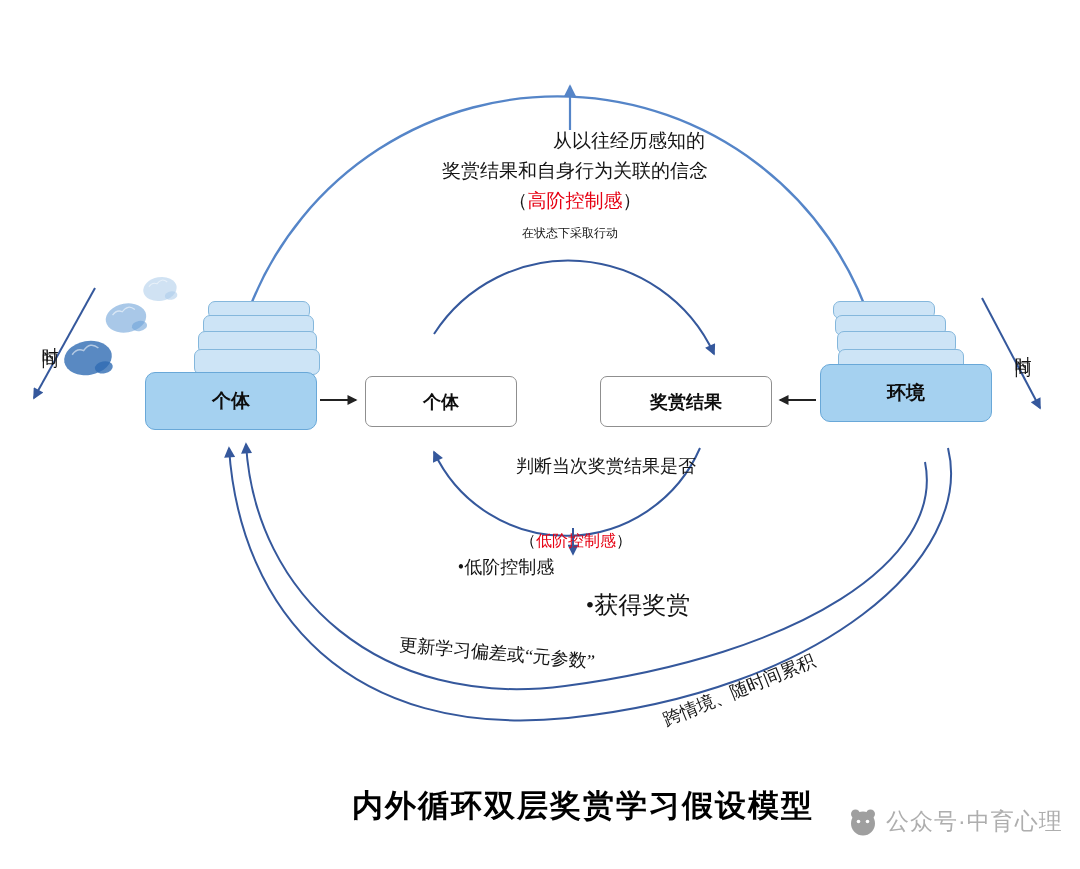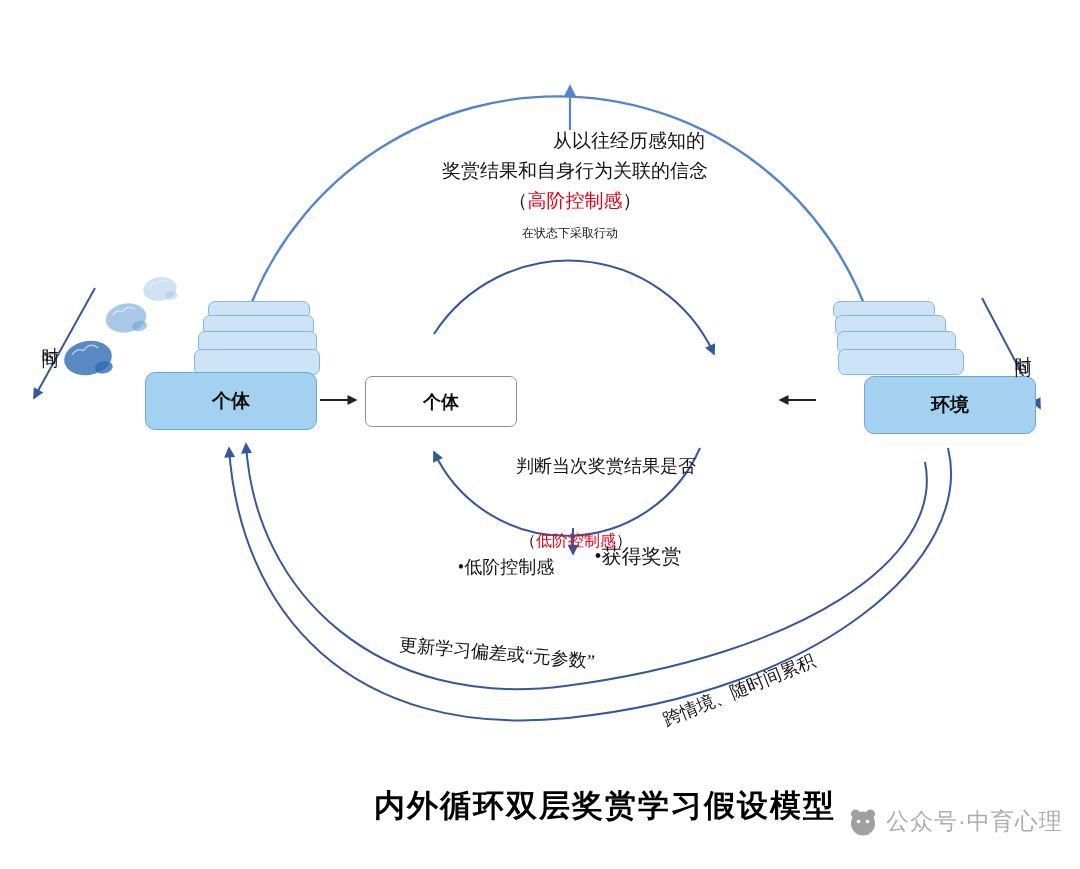--- a/index.html
+++ b/index.html
@@ -13,21 +13,21 @@
   .rotm22{transform:translate(-50%,-50%) rotate(-22deg);}
   .vert{writing-mode:vertical-rl;letter-spacing:4px;}
   .bluebox{position:absolute;background:#a5d1f0;border:1.6px solid #69a8d8;border-radius:10px;
        display:flex;align-items:center;justify-content:center;font-weight:bold;font-size:19px;
        font-family:"Liberation Sans",sans-serif;z-index:2;color:#0d0d0d;}
   .bar{position:absolute;background:#cde4f6;border:1.4px solid #84b7dc;border-radius:7px;z-index:2;}
   .whitebox{position:absolute;background:#ffffff;border:1.5px solid #8f8f8f;border-radius:7px;
        display:flex;align-items:center;justify-content:center;font-weight:bold;font-size:18px;
        font-family:"Liberation Sans",sans-serif;z-index:2;color:#0d0d0d;}
   .title{position:absolute;transform:translate(-50%,-50%);white-space:nowrap;z-index:3;
-       font-family:"Liberation Sans",sans-serif;font-weight:bold;font-size:31px;letter-spacing:2px;color:#000;margin-left:22px;}
+       font-family:"Liberation Sans",sans-serif;font-weight:bold;font-size:31px;letter-spacing:2px;color:#000;}
   .watermark{position:absolute;display:flex;align-items:flex-end;gap:8px;z-index:3;opacity:.85;}
   .watermark .wtext{font-family:"Liberation Sans",sans-serif;font-size:23px;color:#a0a0a0;letter-spacing:1px;}
 </style>
 </head>
 <body>
 
 <div class="stage">
 
   <svg class="layer" width="1080" height="869" viewBox="0 0 1080 869">
     <defs>
@@ -82,41 +82,44 @@
   <div class="bar" style="left:198px;top:331px;width:117px;height:21px;"></div>
   <div class="bar" style="left:194px;top:349px;width:124px;height:24px;"></div>
   <div class="bluebox" style="left:145px;top:372px;width:170px;height:56px;">
     <span>个体</span>
   </div>
 
   <div class="bar" style="left:833px;top:301px;width:100px;height:16px;"></div>
   <div class="bar" style="left:835px;top:315px;width:109px;height:19px;"></div>
   <div class="bar" style="left:837px;top:331px;width:117px;height:21px;"></div>
   <div class="bar" style="left:838px;top:349px;width:124px;height:24px;"></div>
-  <div class="bluebox" style="left:820px;top:376px;width:170px;height:56px;margin-left:44px;">
+  <div class="bluebox" style="left:820px;top:364px;width:170px;height:56px;">
     <span>环境</span>
   </div>
 
   <div class="whitebox" style="left:365px;top:376px;width:150px;height:49px;">
     <span>个体</span>
+  </div>
+  <div class="whitebox" style="left:600px;top:376px;width:170px;height:49px;">
+    <span>奖赏结果</span>
   </div>
 
   <div class="lbl" style="left:589px;top:141px;font-size:19px;margin-left:40px;">从以往经历感知的</div>
   <div class="lbl" style="left:575px;top:171px;font-size:19px;">奖赏结果和自身行为关联的信念</div>
   <div class="lbl" style="left:575px;top:201px;font-size:19px;">
     <span>（</span><span class="red">高阶控制感</span><span>）</span>
   </div>
 
   <div class="lbl" style="left:570px;top:233px;font-size:12px;text-align:right;">在状态下采取行动</div>
   <div class="lbl" style="left:578px;top:466px;font-size:18px;margin-left:28px;">判断当次奖赏结果是否</div>
   <div class="lbl" style="left:576px;top:541px;font-size:16px;">
     <span>（</span><span class="red">低阶控制感</span><span>）</span>
   </div>
   <div class="lbl" style="left:506px;top:567px;font-size:18px;">•低阶控制感</div>
-  <div class="lbl" style="left:638px;top:556px;font-size:20px;">•获得奖赏</div>
+  <div class="lbl" style="left:638px;top:605px;font-size:24px;">•获得奖赏</div>
 
   <div class="lbl rot5" style="left:497px;top:653px;font-size:18px;">更新学习偏差或“元参数”</div>
   <div class="lbl rotm22" style="left:739px;top:690px;font-size:18px;">跨情境、随时间累积</div>
 
   <div class="lbl vert" style="left:50px;top:338px;font-size:17px;">时间</div>
   <div class="lbl vert" style="left:1023px;top:347px;font-size:17px;">时间</div>
 
   <div class="title" style="left:583px;top:806px;">内外循环双层奖赏学习假设模型</div>
 
   <div class="watermark" style="left:848px;top:806px;">

